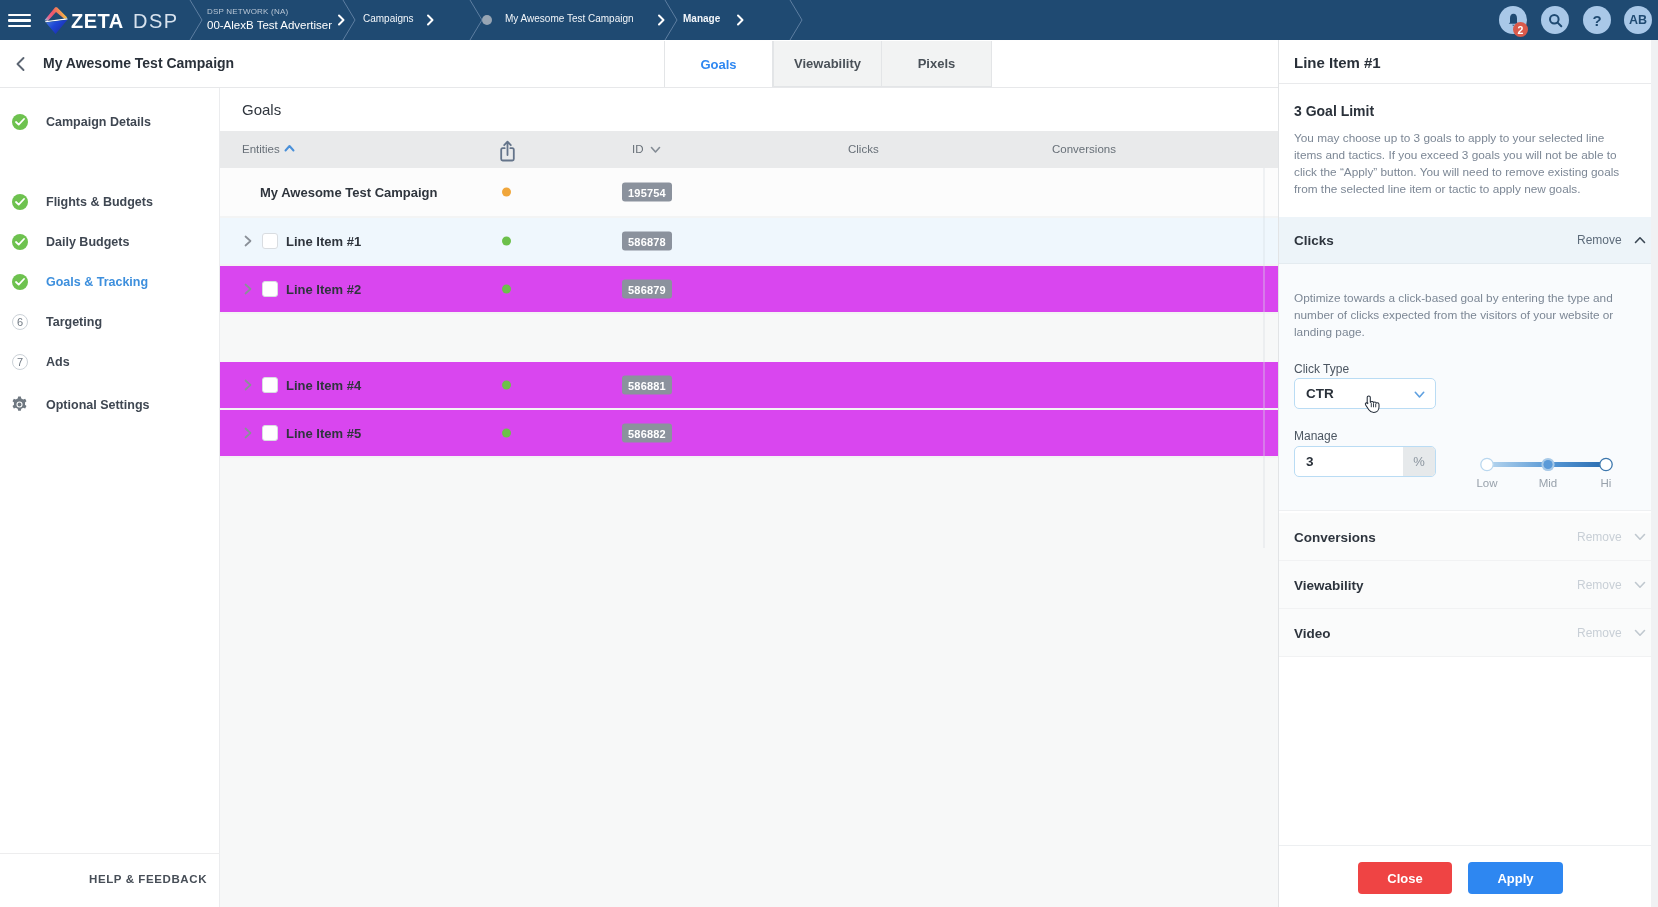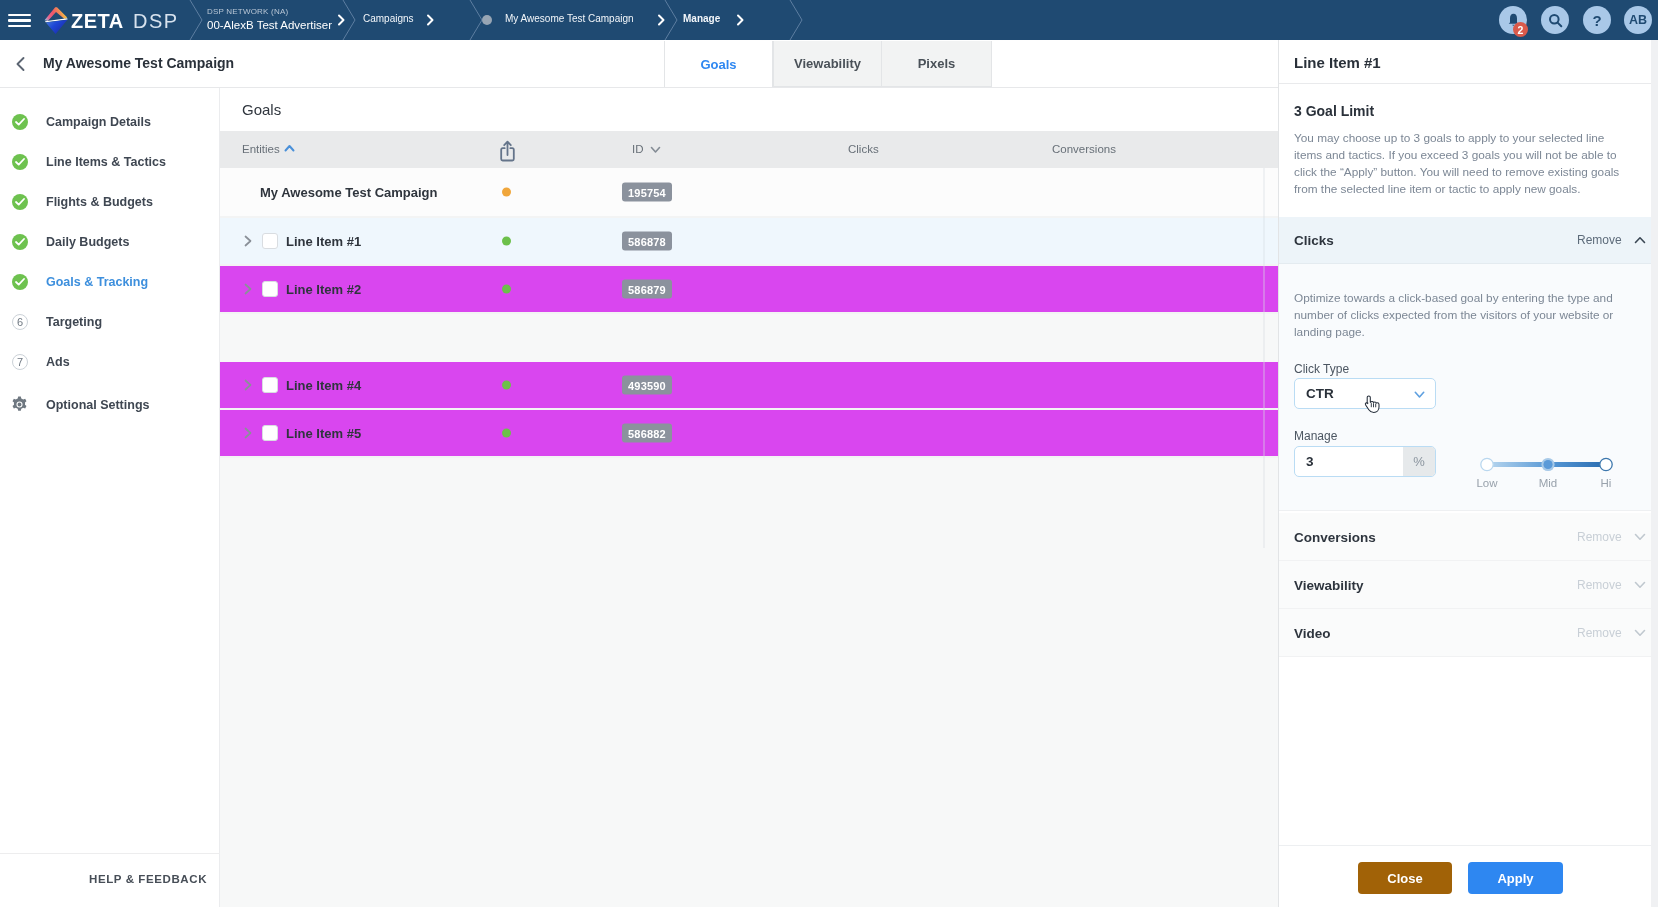--- a/index.html
+++ b/index.html
@@ -59,21 +59,21 @@
 .band2 { position:absolute; left:0; width:379px; height:48px; background:#fafbfb; border-bottom:1px solid #f1f2f3; }
 #opt-p { position:absolute; left:15px; top:250px; width:335px; }
 .flabel { position:absolute; left:15px; font-size:12px; color:#4c5662; }
 #ctr-select { position:absolute; left:15px; top:338px; width:142px; height:31px; background:#fff; border:1px solid #badcf4; border-radius:5px; }
 #ctr-select b { position:absolute; left:11px; top:7px; font-size:13.5px; color:#2a313a; }
 #val-input { position:absolute; left:15px; top:406px; width:142px; height:31px; background:#fff; border:1px solid #badcf4; border-radius:5px; overflow:hidden; }
 #val-input b { position:absolute; left:11px; top:7px; font-size:13.5px; color:#2a313a; }
 #val-addon { position:absolute; right:0; top:0; width:32px; height:29px; background:#e6e9eb; color:#8b959f; font-size:13px; display:flex; align-items:center; justify-content:center; }
 #footer { position:absolute; left:0; top:805px; width:379px; height:62px; border-top:1px solid #edeff1; background:#fff; }
 .btn { position:absolute; top:16px; height:32px; border-radius:4px; color:#fff; font-size:13px; font-weight:bold; display:flex; align-items:center; justify-content:center; }
-#btn-close { left:79px; width:94px; background:#a16207; }
+#btn-close { left:79px; width:94px; background:#ef4444; }
 #btn-apply { left:189px; width:95px; background:#2e87f1; }
 #scrollstrip { position:absolute; right:0; top:40px; width:7px; height:867px; background:#f0f1f3; }
 </style>
 </head>
 <body>
 
 <div id="navbar">
   <div id="hamburger">
       <div></div>
       <div></div>
@@ -162,28 +162,20 @@
 
 <div id="sidebar">
   <div class="side-item" style="top:14px;">
       <div class="check-c">
         <svg width="10" height="8" viewBox="0 0 10 8">
           <path d="M1 4 L3.7 6.6 L9 1" stroke="#fff" stroke-width="1.8" fill="none" stroke-linecap="round" stroke-linejoin="round"></path>
         </svg>
       </div>
       <span class="side-label">Campaign Details</span>
     </div>
-  <div class="side-item" style="top:54px;">
-      <div class="check-c">
-        <svg width="10" height="8" viewBox="0 0 10 8">
-          <path d="M1 4 L3.7 6.6 L9 1" stroke="#fff" stroke-width="1.8" fill="none" stroke-linecap="round" stroke-linejoin="round"></path>
-        </svg>
-      </div>
-      <span class="side-label">Line Items &amp; Tactics</span>
-    </div>
   <div class="side-item" style="top:94px;">
       <div class="check-c">
         <svg width="10" height="8" viewBox="0 0 10 8">
           <path d="M1 4 L3.7 6.6 L9 1" stroke="#fff" stroke-width="1.8" fill="none" stroke-linecap="round" stroke-linejoin="round"></path>
         </svg>
       </div>
       <span class="side-label">Flights &amp; Budgets</span>
     </div>
   <div class="side-item" style="top:134px;">
       <div class="check-c">
@@ -265,21 +257,21 @@
     <div class="dot" style="background:#6cc04a;"></div>
     <div class="pill">586879</div>
   </div>
   <div class="trow" style="top:274px;">
     <svg class="rchev" width="8" height="12" viewBox="0 0 8 12">
         <path d="M1.5 1.5 L6.5 6 L1.5 10.5" stroke="#8a9098" stroke-width="1.7" fill="none" stroke-linecap="round" stroke-linejoin="round"></path>
       </svg>
     <div class="cbox"></div>
     <span class="rowlabel" style="left:66px;">Line Item #4</span>
     <div class="dot" style="background:#6cc04a;"></div>
-    <div class="pill">493590</div>
+    <div class="pill">586881</div>
   </div>
   <div class="trow" style="top:322px;">
     <svg class="rchev" width="8" height="12" viewBox="0 0 8 12">
         <path d="M1.5 1.5 L6.5 6 L1.5 10.5" stroke="#8a9098" stroke-width="1.7" fill="none" stroke-linecap="round" stroke-linejoin="round"></path>
       </svg>
     <div class="cbox"></div>
     <span class="rowlabel" style="left:66px;">Line Item #5</span>
     <div class="dot" style="background:#6cc04a;"></div>
     <div class="pill">586882</div>
   </div>

